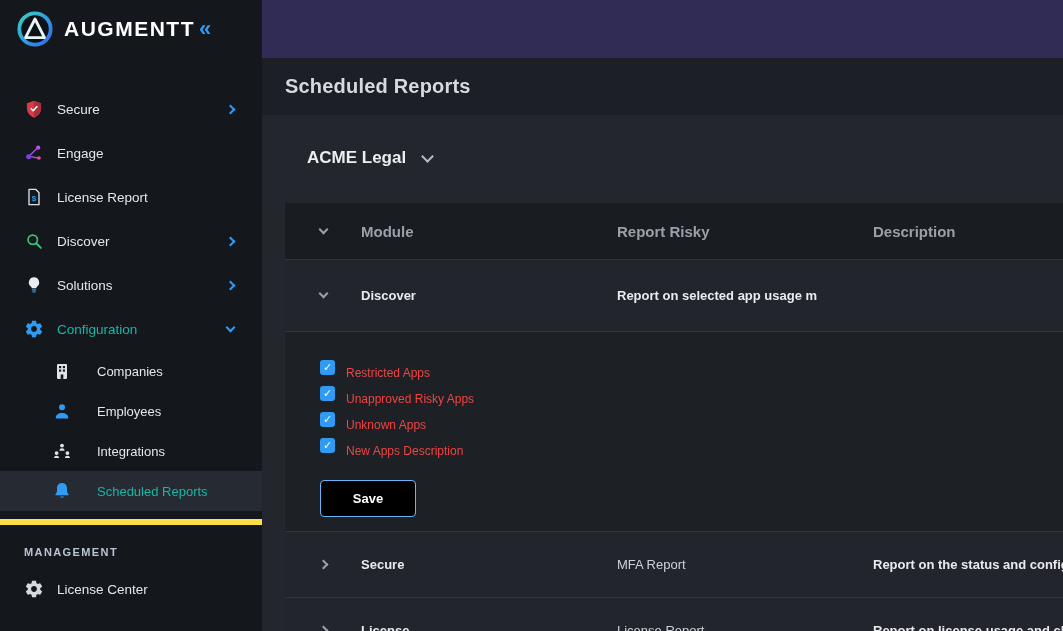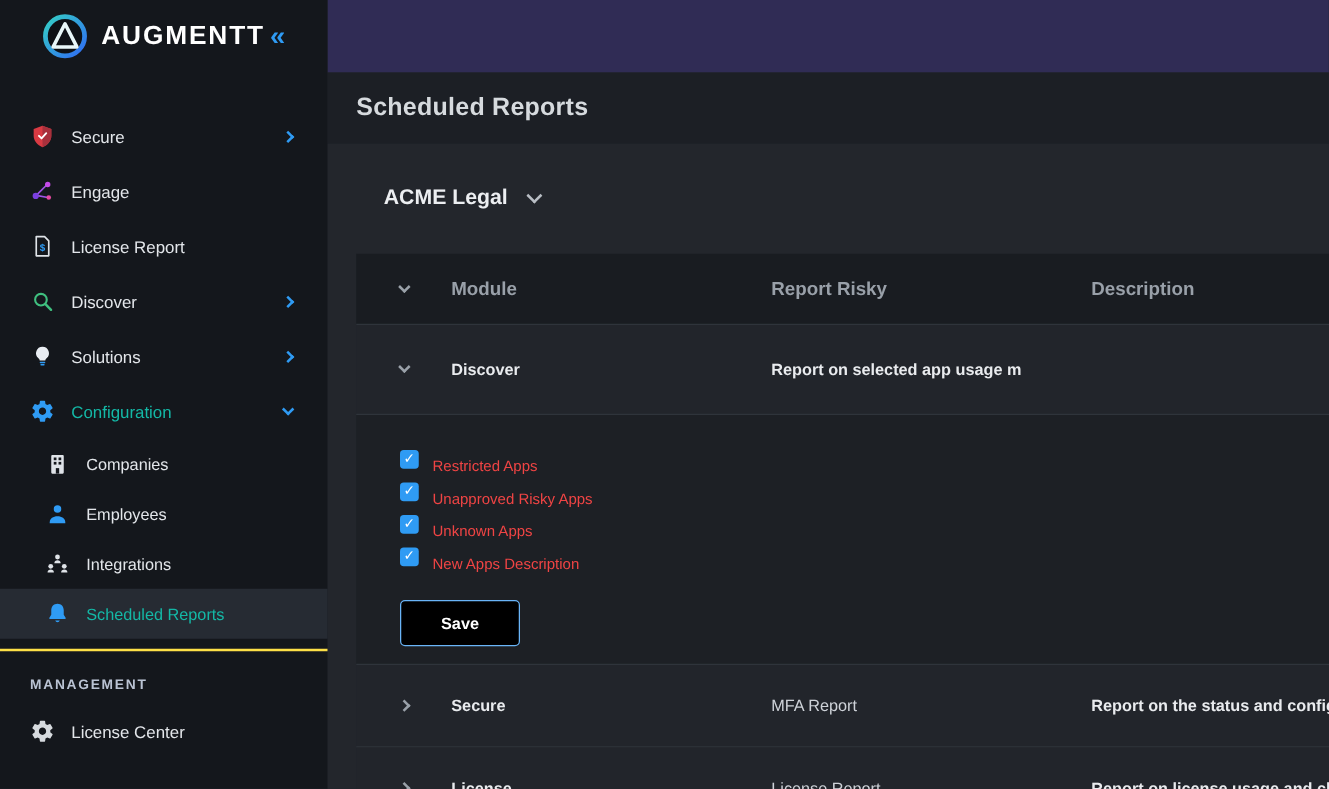--- a/index.html
+++ b/index.html
@@ -8,34 +8,34 @@
 
   
   .topbar{position:absolute;left:262px;top:0;width:801px;height:58px;background:#302c55;}
   .titlebar{position:absolute;left:262px;top:58px;width:801px;height:57px;background:#1c1f25;
     display:flex;align-items:center;padding-left:23px;}
   .titlebar h1{margin:0;font-size:20px;font-weight:700;color:#d6dade;letter-spacing:.2px;}
   .content{position:absolute;left:262px;top:115px;width:801px;height:516px;background:#23262c;}
 
   
   .sidebar{position:absolute;left:0;top:0;width:262px;height:631px;background:#14171c;z-index:5;}
-  .logo-row{height:58px;display:flex;align-items:center;padding-left:33px;}
+  .logo-row{height:58px;display:flex;align-items:center;padding-left:16px;}
   .logo-text{color:#ffffff;font-size:21px;font-weight:700;letter-spacing:1.5px;margin-left:10px;}
   .collapse{color:#2f9bf4;font-size:22px;font-weight:700;margin-left:4px;cursor:pointer;line-height:1;}
   .menu{margin-top:29px;}
   .item{height:44px;display:flex;align-items:center;padding:0 18px 0 24px;position:relative;cursor:pointer;}
   .item .ic{width:20px;height:20px;display:flex;flex:0 0 20px;}
   .item .ic svg{width:20px;height:20px;}
   .item .lbl{margin-left:13px;font-size:13.5px;color:#e3e6ea;font-weight:500;}
   .item .edge-chev{position:absolute;right:28px;}
   .item.active > .lbl{color:#14b8a6;}
-  .sub .item{height:40px;padding-left:36px;}
+  .sub .item{height:40px;padding-left:52px;gap:12px;}
   .sub .item .lbl{font-size:13px;}
   .sub .item.active-bg{background:#262b33;}
-  .mgmt{margin-top:8px;border-top:2px solid #fde047;padding-top:21px;}
+  .mgmt{margin-top:8px;border-top:6px solid #fde047;padding-top:21px;}
   .mgmt-label{padding-left:24px;font-size:11px;letter-spacing:1.4px;color:#bac3d3;font-weight:600;}
   .mgmt .item{margin-top:9px;}
 
   
   .chev{width:7px;height:7px;border-right:2px solid #2f9bf4;border-bottom:2px solid #2f9bf4;display:inline-block;}
   .chev.r{transform:rotate(-45deg);}
   .chev.d{transform:rotate(45deg);margin-top:-4px;}
   .chev.gray{border-color:#9aa1a9;}
   .chev.big{width:9px;height:9px;border-color:#b9bec5;}
 

